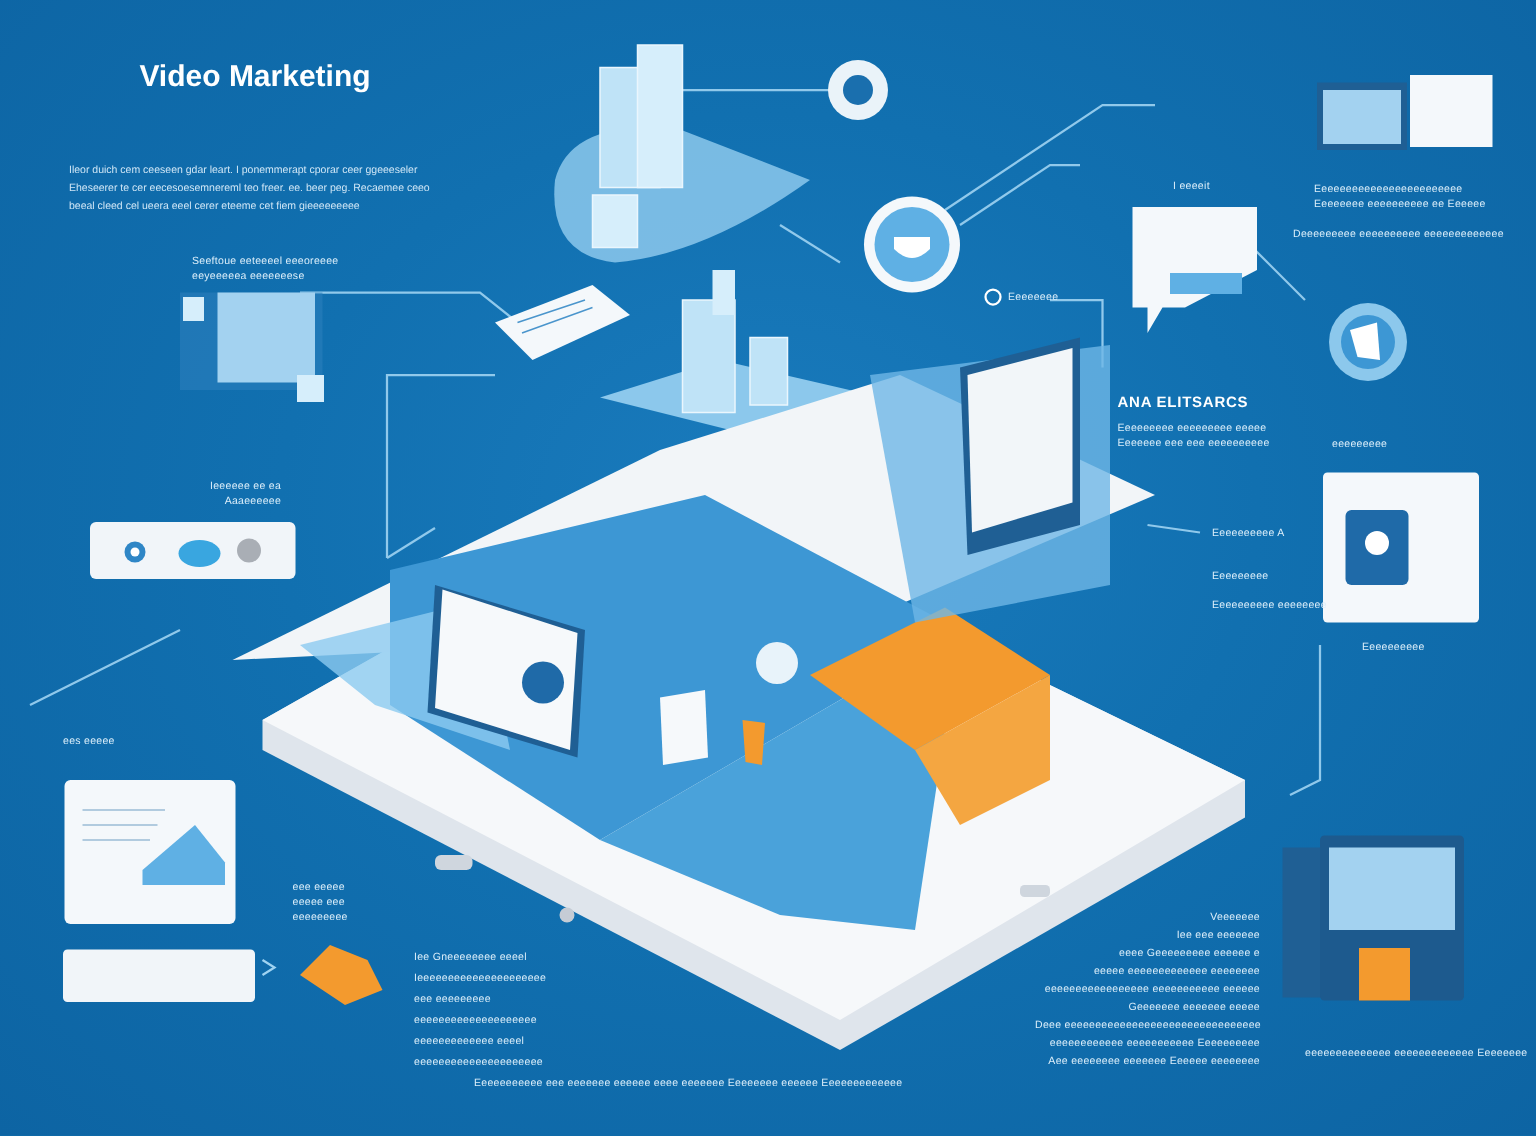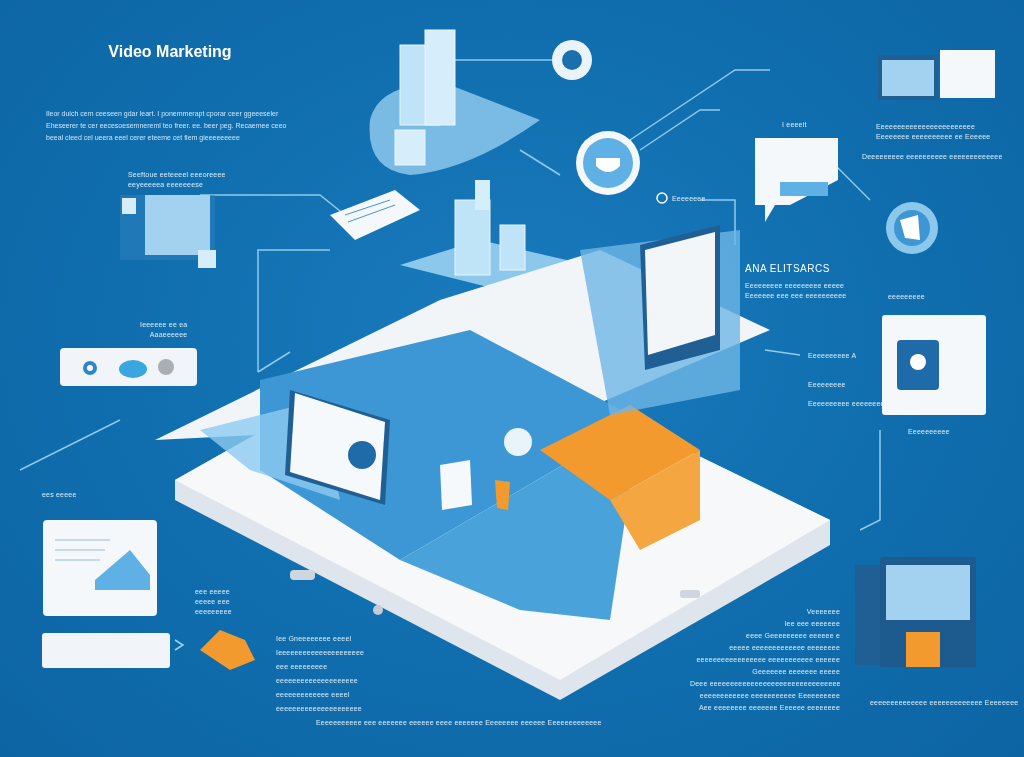--- a/index.html
+++ b/index.html
@@ -1,21 +1,21 @@
 <!DOCTYPE html>
 <html><head>
 <meta charset="utf-8">
 <style>
   html,body{margin:0;padding:0;}
   body{width:1024px;height:757px;overflow:hidden;background:#0f6aa8;font-family:"Liberation Sans",sans-serif;position:relative;}
   .bg{position:absolute;inset:0;background:radial-gradient(ellipse at 50% 45%,#1a7bbd 0%,#1170b0 45%,#0d64a3 100%);}
   svg.scene{position:absolute;left:0;top:0;}
   .txt{position:absolute;color:#dbeefa;font-size:7px;line-height:10px;letter-spacing:0.2px;white-space:nowrap;}
-  .title{position:absolute;left:70px;top:37px;color:#fff;font-weight:bold;font-size:16px;line-height:29px;text-align:center;width:200px;}
-  .heading{position:absolute;color:#fff;font-size:10px;font-weight:normal;letter-spacing:0.5px;}
+  .title{position:absolute;left:70px;top:37px;color:#fff;font-weight:bold;font-size:20px;line-height:29px;text-align:center;width:200px;}
+  .heading{position:absolute;color:#fff;font-size:10px;font-weight:bold;letter-spacing:0.5px;}
   .intro{position:absolute;left:46px;top:108px;color:#cfe6f6;font-size:7px;line-height:12px;width:270px;}
   .intro div{white-space:nowrap;overflow:hidden;}
   .r{text-align:right;}
 </style>
 </head>
 <body>
 
 <div class="bg"></div>
 
 <svg class="scene" width="1024" height="757" viewBox="0 0 1024 757">

